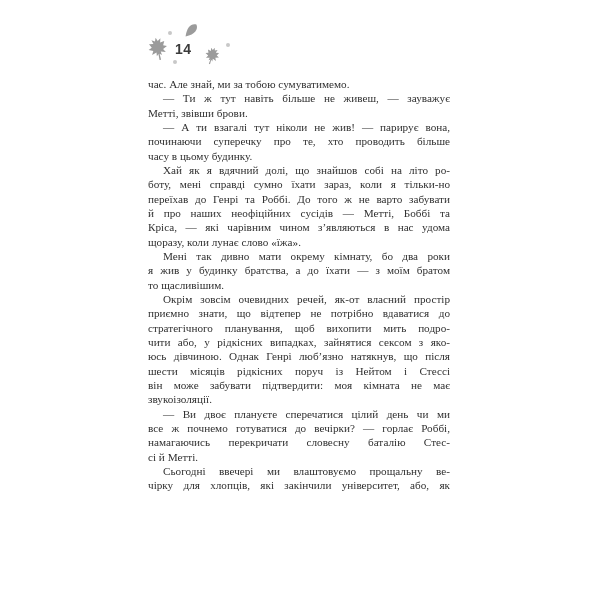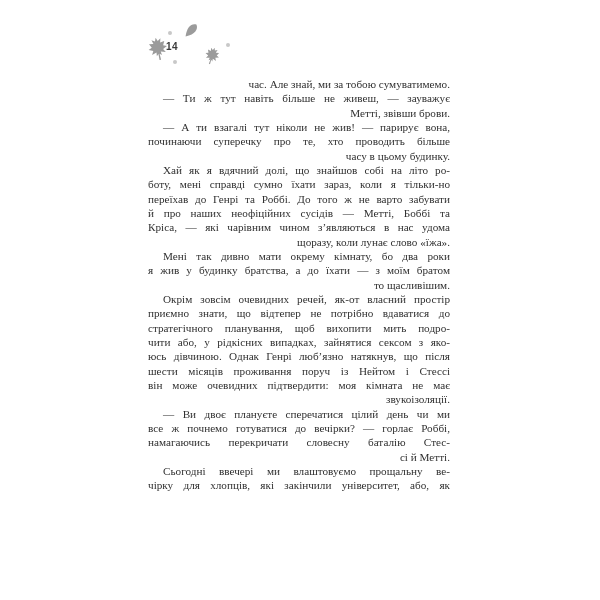--- a/index.html
+++ b/index.html
@@ -14,39 +14,39 @@
   .decor { position: absolute; pointer-events: none; }
   .leaf { position: absolute; color: var(--leaf-color, #9b9b9b); }
   .leaf svg { display: block; width: 100%; height: 100%; }
   .dot {
     position: absolute;
     border-radius: 50%;
     background: var(--dot-color, #c8c8c8);
   }
   .folio {
     position: absolute;
-    left: 166px;
+    left: 175px;
     top: 41px;
     font-family: "Liberation Sans", sans-serif;
     font-weight: 700;
-    font-size: 10px;
+    font-size: 14px;
     letter-spacing: 0.5px;
     color: #3b3b3b;
     text-align: center;
   }
   .text-block {
     position: absolute;
     left: 148px;
     top: 77px;
     width: 302px;
     font-size: 11.2px;
     line-height: 14.33px;
     color: var(--text-color, #303030);
   }
-  .line { text-align: right; }
+  .line { text-align: left; }
   .line.justify { text-align: justify; text-align-last: justify; }
   .line.indent { text-indent: 15px; }
 </style>
 </head>
 <body>
 
 <div class="page">
 
   <div class="decor">
 
@@ -89,22 +89,22 @@
       <div class="line justify">Кріса, — які чарівним чином з’являються в нас удома</div>
       <div class="line">щоразу, коли лунає слово «їжа».</div>
       <div class="line indent justify">Мені так дивно мати окрему кімнату, бо два роки</div>
       <div class="line justify">я жив у будинку братства, а до їхати — з моїм братом</div>
       <div class="line">то щасливішим.</div>
       <div class="line indent justify">Окрім зовсім очевидних речей, як-от власний простір</div>
       <div class="line justify">приємно знати, що відтепер не потрібно вдаватися до</div>
       <div class="line justify">стратегічного планування, щоб вихопити мить подро-</div>
       <div class="line justify">чити або, у рідкісних випадках, зайнятися сексом з яко-</div>
       <div class="line justify">юсь дівчиною. Однак Генрі люб’язно натякнув, що після</div>
-      <div class="line justify">шести місяців проживання поруч із Нейтом і Стессі</div>
-      <div class="line justify">він може очевидних підтвердити: моя кімната не має</div>
+      <div class="line justify">шести місяців рідкісних поруч із Нейтом і Стессі</div>
+      <div class="line justify">він може забувати підтвердити: моя кімната не має</div>
       <div class="line">звукоізоляції.</div>
       <div class="line indent justify">— Ви двоє плануєте сперечатися цілий день чи ми</div>
       <div class="line justify">все ж почнемо готуватися до вечірки? — горлає Роббі,</div>
       <div class="line justify">намагаючись перекричати словесну баталію Стес-</div>
       <div class="line">сі й Метті.</div>
       <div class="line indent justify">Сьогодні ввечері ми влаштовуємо прощальну ве-</div>
       <div class="line justify">чірку для хлопців, які закінчили університет, або, як</div>
     </div>
 
 </div>

